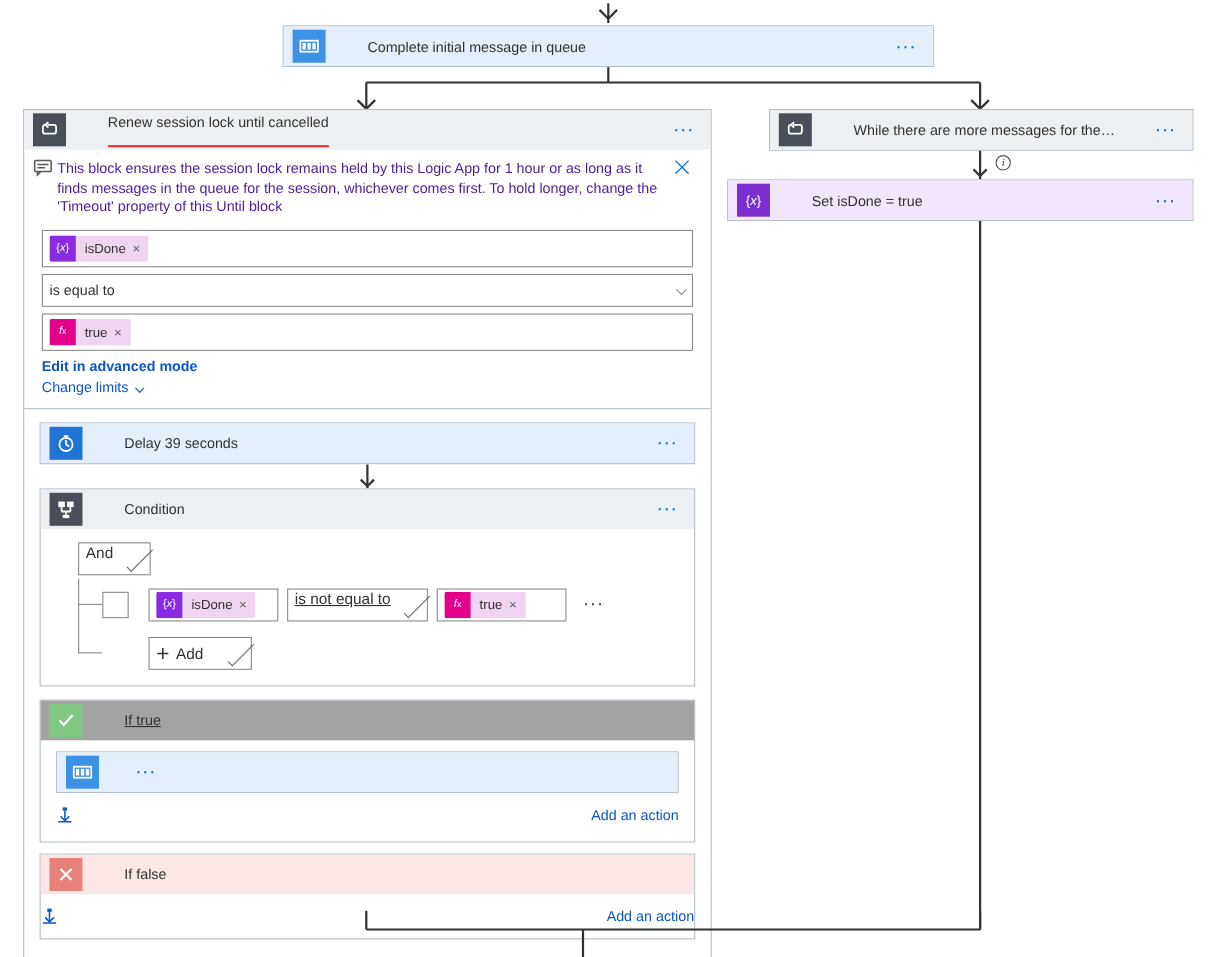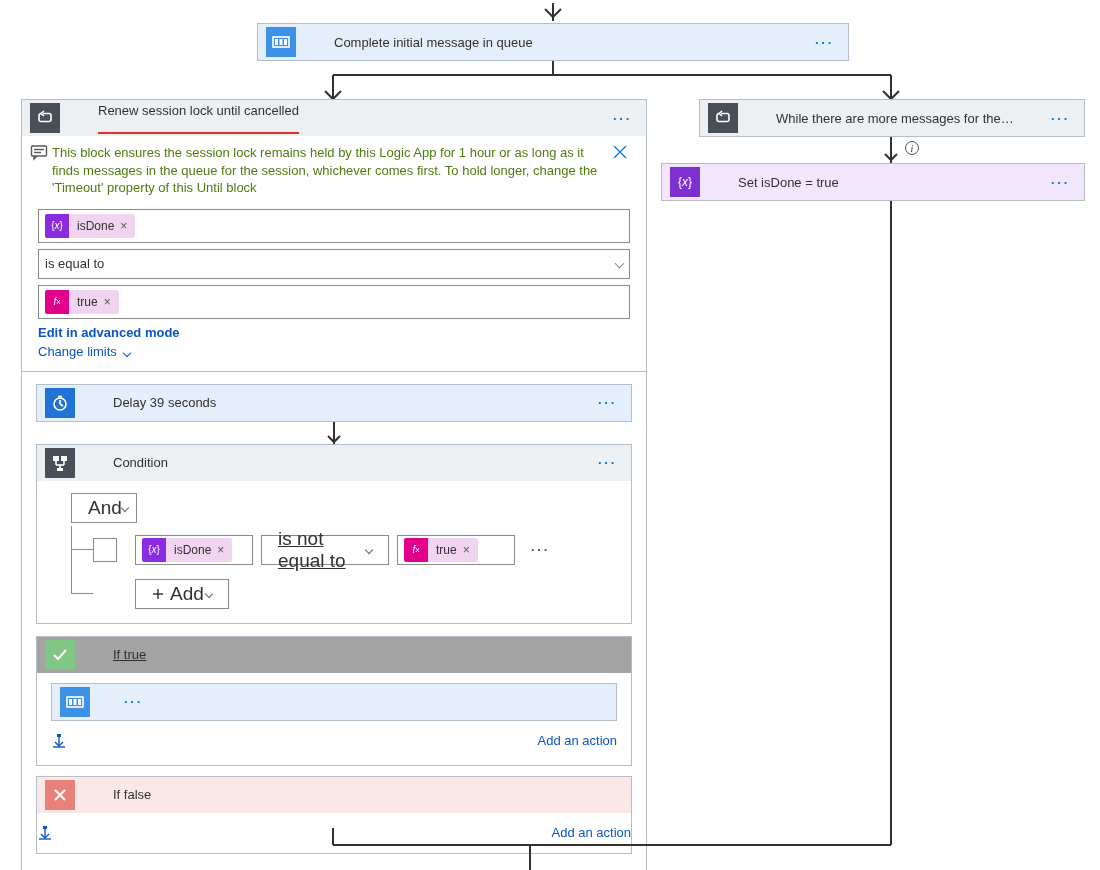--- a/index.html
+++ b/index.html
@@ -29,21 +29,21 @@
   .t-ic.pink { background:#e3008c; }
   .token .t-lb { background:#f1d5f0; padding:0 8px; height:24px; display:flex; align-items:center; font-size:12px; }
   .token .t-lb .x { margin-left:6px; color:#555; cursor:pointer; }
   .link { color:#0b55c9; cursor:pointer; font-size:13px; }
   .chev { display:inline-block; border:solid #8a8a8a; border-width:0 1px 1px 0; padding:3px; transform:rotate(45deg); }
   .chev-s { border-color:#666; padding:2.5px; }
   .add-action { display:flex; align-items:center; justify-content:space-between; height:40px; }
   .add-action .a-ic { width:16px; height:16px; margin-right:8px; }
   .und { border-bottom:2px solid #e3302a; padding-bottom:14px; display:inline-block; }
   .cond-tree-line { border-left:1px solid #8a8a8a; border-bottom:1px solid #8a8a8a; width:22px; }
-  select, .sel { border:1px solid #8a8a8a; height:30px; padding:0 16px; background:#fff; display:flex; align-items:center; justify-content:space-between; font-size:19px;}
+  select, .sel { border:1px solid #8a8a8a; height:30px; padding:0 6px; background:#fff; display:flex; justify-content:space-between; font-size:14px;}
   .info-circle { width:14px; height:14px; border:1px solid #555; border-radius:50%; display:inline-flex; align-items:center; justify-content:center; font-size:10px; font-style:italic; font-family:serif;}
 </style>
 </head>
 <body>
 
 <div class="canvas">
 
 <svg class="svg-conn" style="left:549px; top:0px;" width="2" height="18">
   <line x1="1" y1="0" x2="1" y2="18" stroke="#323130" stroke-width="2"></line>
 </svg>
@@ -93,21 +93,21 @@
 
   <div style="display:flex; align-items:flex-start; padding:8px 12px 4px 8px;">
     <div style="width:22px; flex:0 0 auto; color:#595959;">
       <svg width="18" height="18" viewBox="0 0 18 18" fill="none" stroke="#595959" stroke-width="1.4">
             <rect x="1.5" y="2" width="15" height="10" rx="1"></rect>
             <path d="M4 12 l0 3 l3 -3"></path>
             <line x1="4" y1="5.5" x2="14" y2="5.5"></line>
             <line x1="4" y1="8.5" x2="11" y2="8.5"></line>
           </svg>
     </div>
-    <div style="flex:1; color:#4d7c0f; line-height:1.35; padding-right:6px;">This block ensures the session lock remains held by this Logic App for 1 hour or as long as it finds messages in the queue for the session, whichever comes first. To hold longer, change the 'Timeout' property of this Until block</div>
+    <div style="flex:1; color:#4c1d95; line-height:1.35; padding-right:6px;">This block ensures the session lock remains held by this Logic App for 1 hour or as long as it finds messages in the queue for the session, whichever comes first. To hold longer, change the 'Timeout' property of this Until block</div>
     <div style="width:22px; cursor:pointer; color:#0078d4;">
       <svg width="16" height="16" viewBox="0 0 16 16">
             <path d="M2 2 L14 14 M14 2 L2 14" stroke="#0078d4" stroke-width="1.2"></path>
           </svg>
     </div>
   </div>
 
   <div style="padding:2px 16px 6px 16px;">
     <div class="field-box">
       <div class="token">

